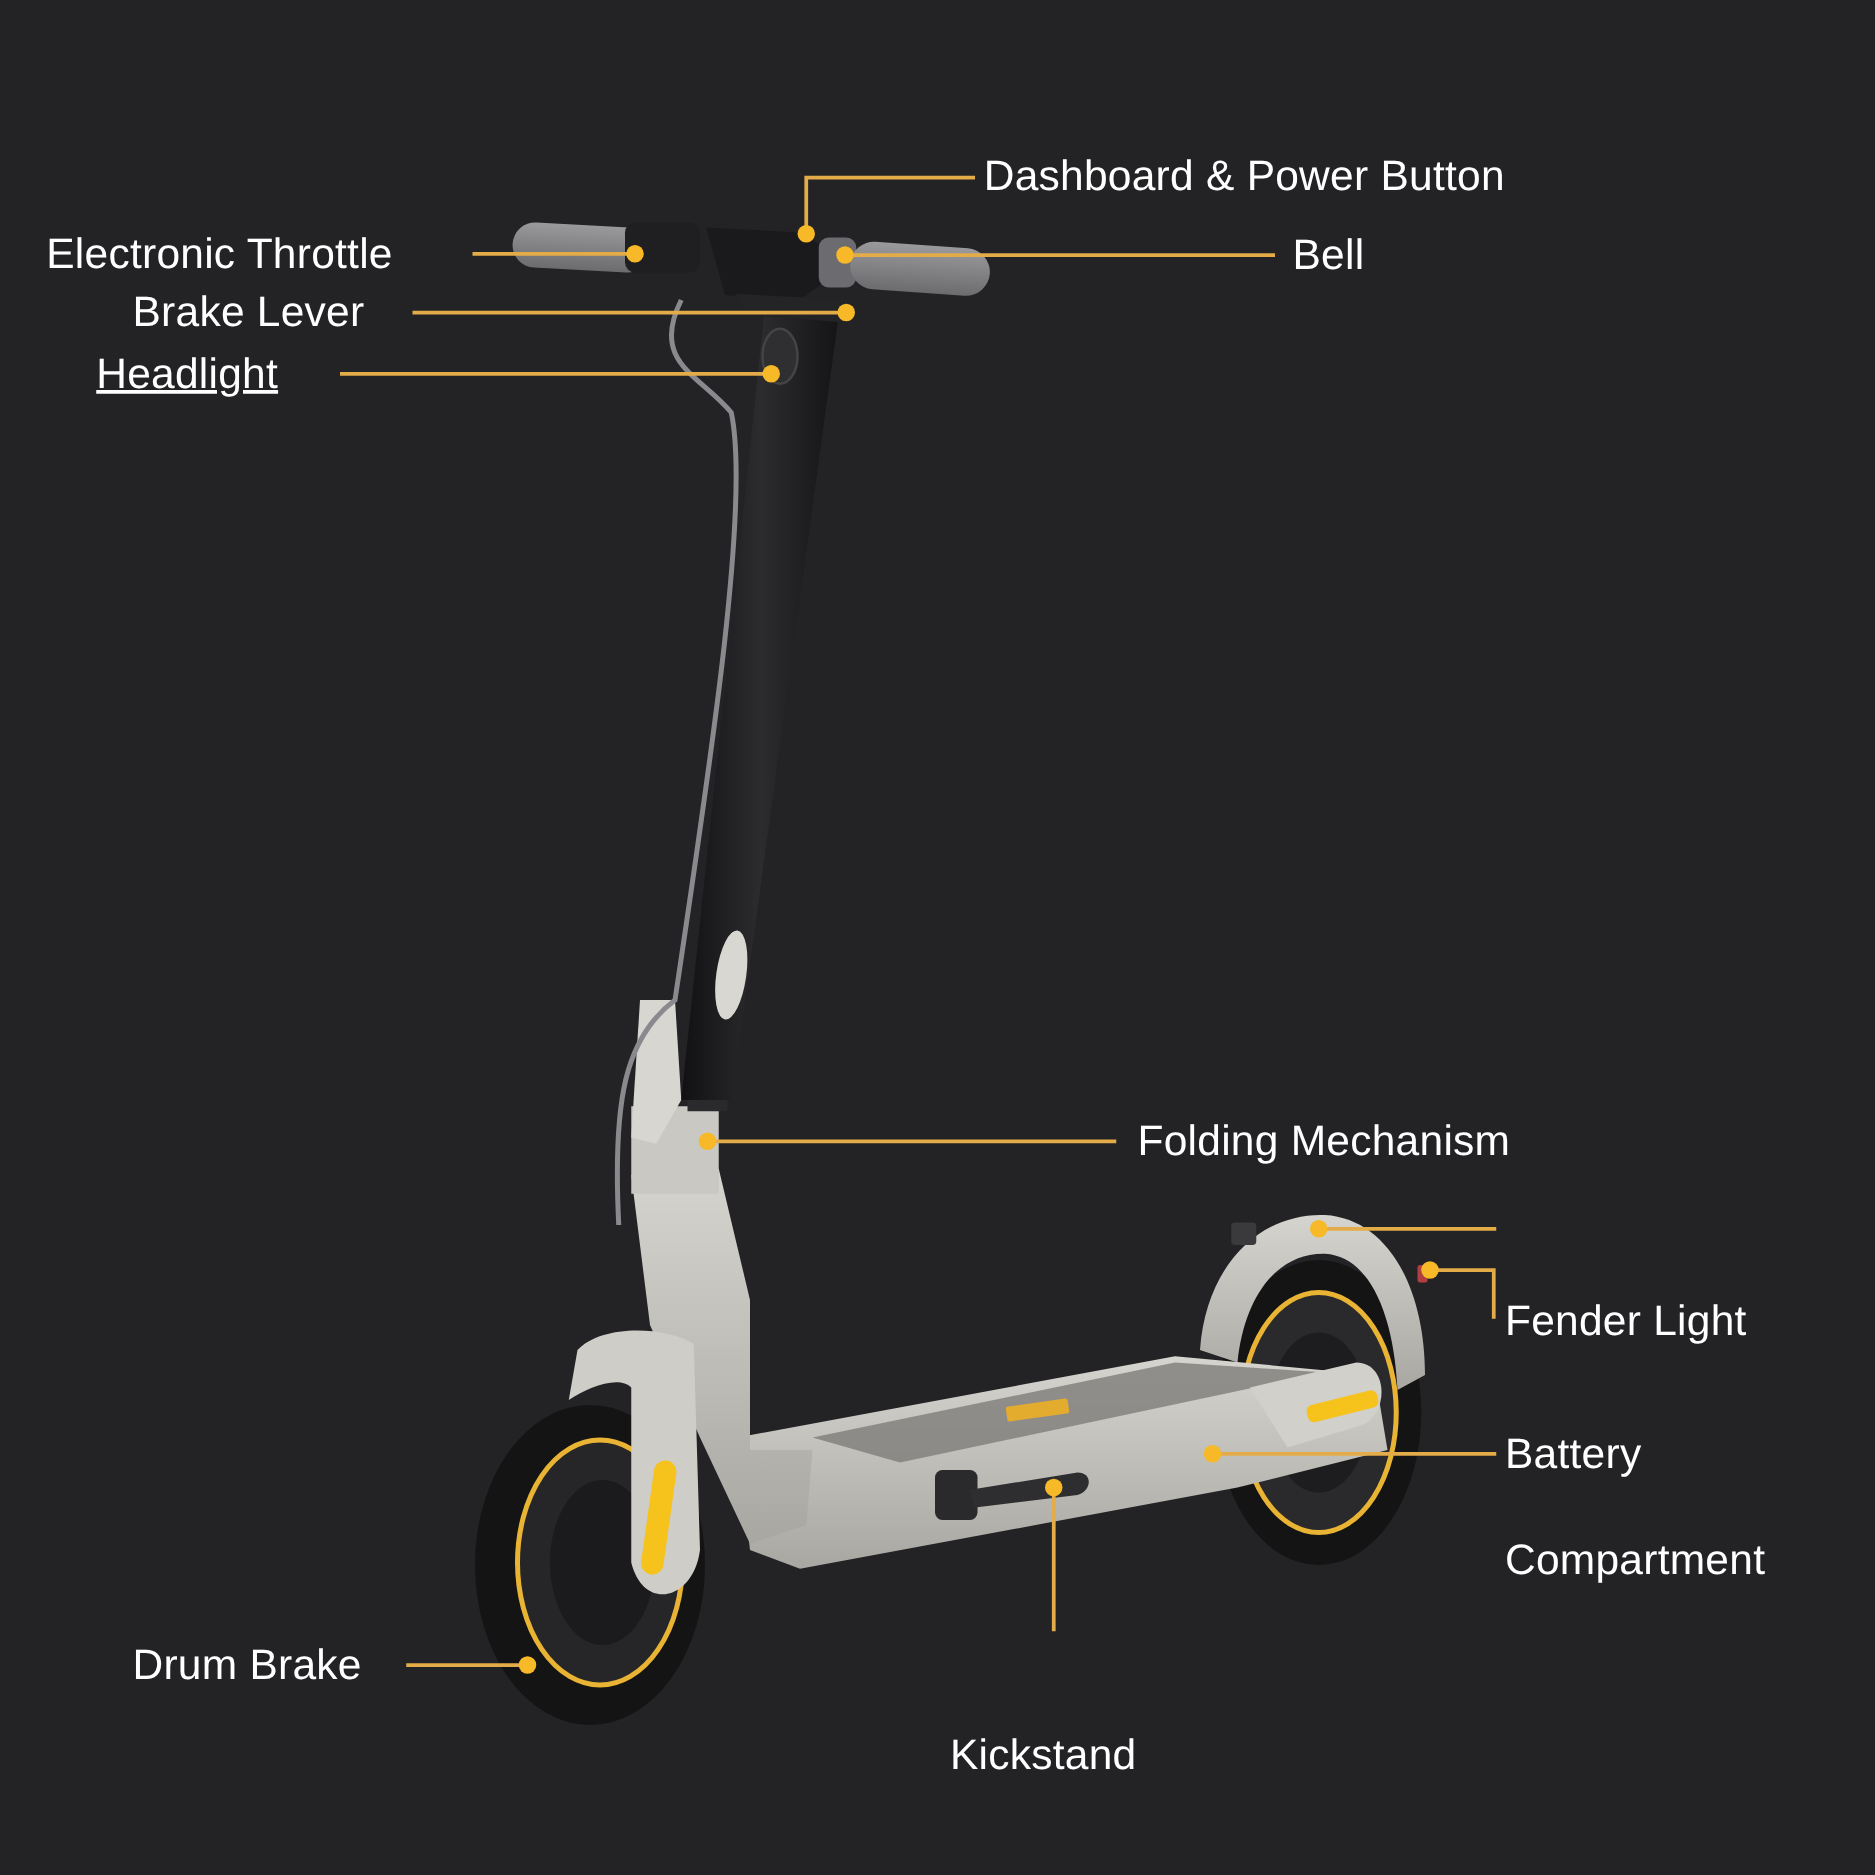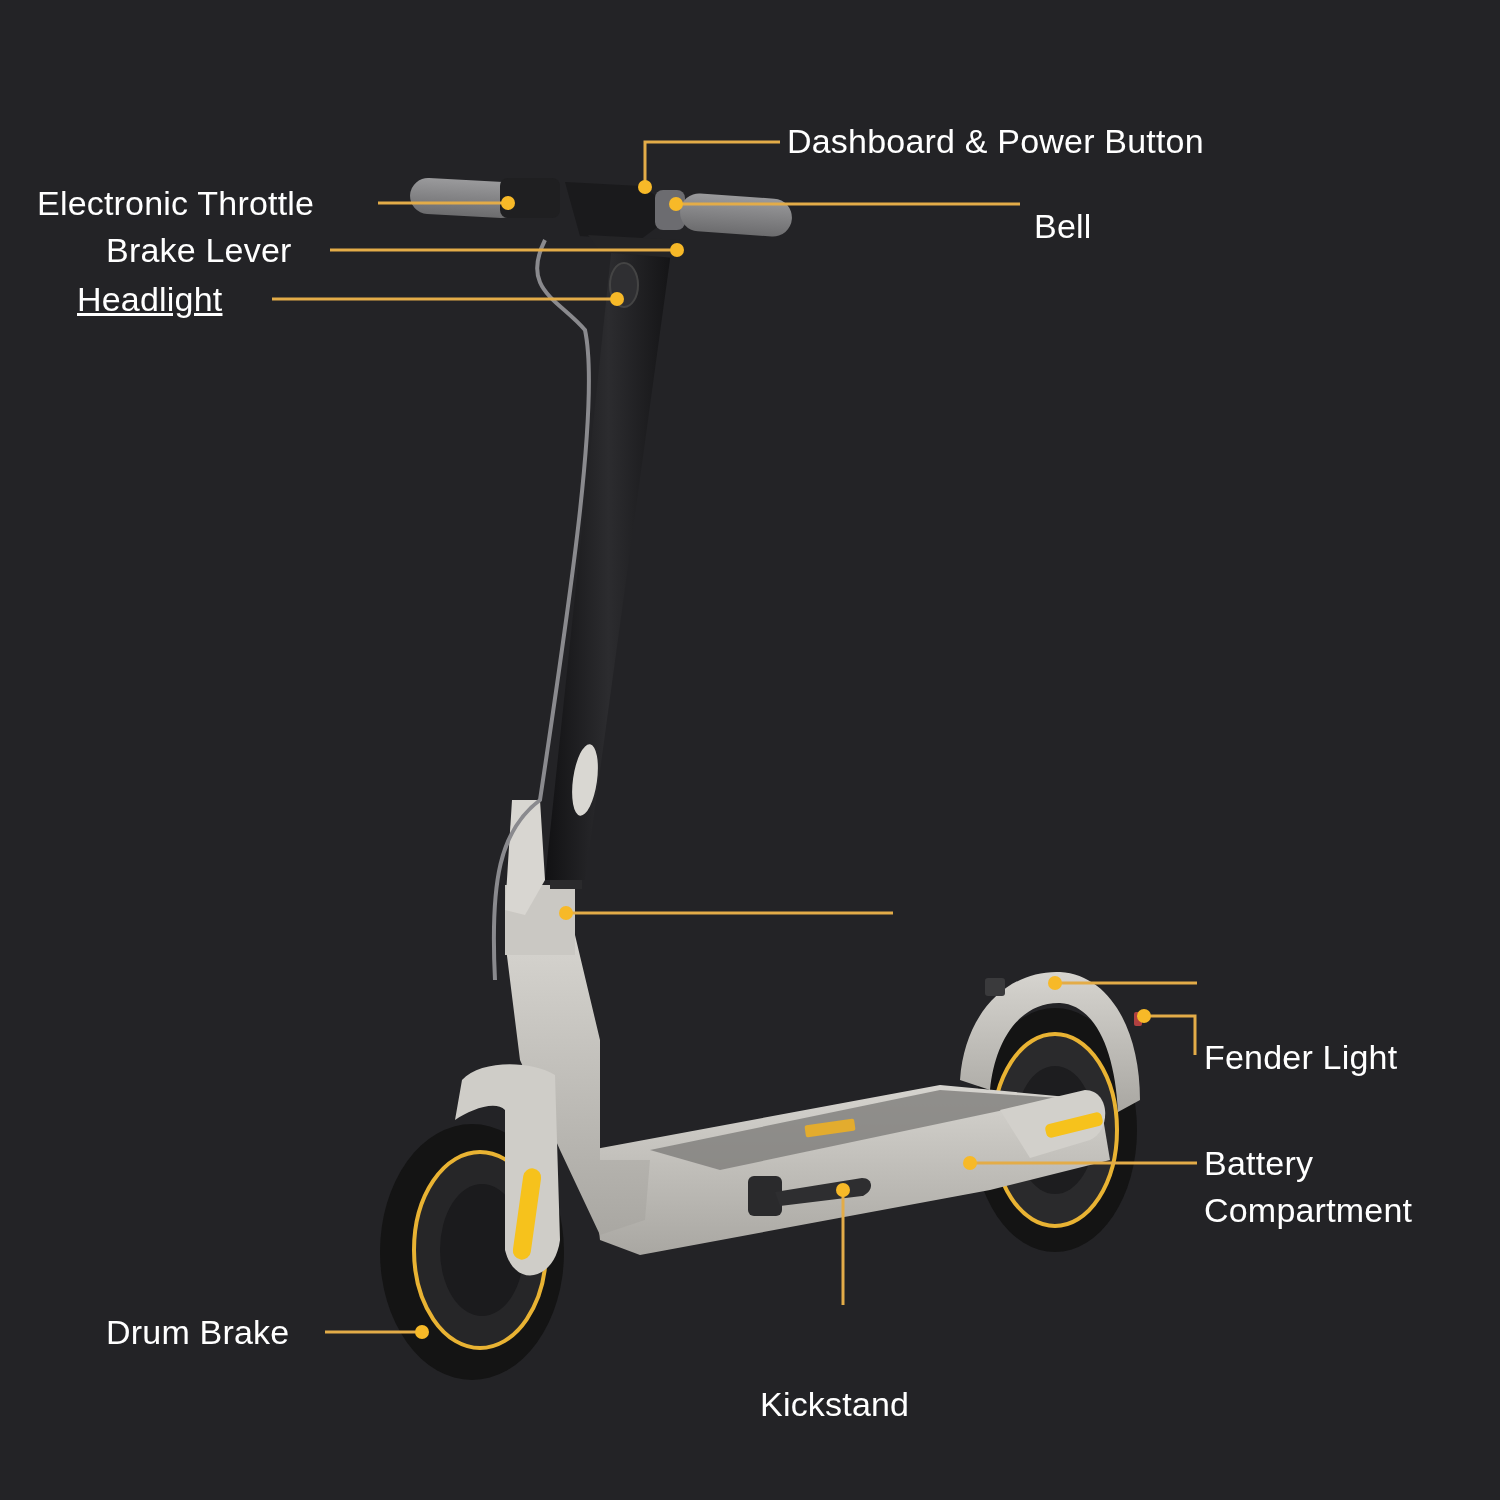--- a/index.html
+++ b/index.html
@@ -134,29 +134,30 @@
       <circle cx="970" cy="1163" r="7"></circle>
       <circle cx="843" cy="1190" r="7"></circle>
       <circle cx="422" cy="1332" r="7"></circle>
     </g>
   </svg>
 
   <div class="label" style="left:787px; top:118px;">Dashboard &amp; Power Button</div>
 
   <div class="label" style="left:37px; top:180px;">Electronic Throttle</div>
 
-  <div class="label" style="left:1034px; top:181px;margin-top:22px;">Bell</div>
+  <div class="label" style="left:1034px; top:181px;">Bell</div>
 
   <div class="label" style="left:106px; top:227px;">Brake Lever</div>
 
   <div class="label" style="left:77px; top:276px;text-decoration:underline;">Headlight</div>
 
+  <div class="label" style="left:910px; top:890px;">Folding Mechanism</div>
 
 
   <div class="label" style="left:1204px; top:1034px;">Fender Light</div>
 
   <div class="label" style="left:1204px; top:1140px;">Battery</div>
-  <div class="label" style="left:1204px; top:1187px;text-align:right;">Compartment</div>
+  <div class="label" style="left:1204px; top:1225px;text-align:right;">Compartment</div>
 
   <div class="label" style="left:106px; top:1309px;">Drum Brake</div>
 
   <div class="label" style="left:760px; top:1381px;">Kickstand</div>
 </div>
 
 </body></html>

